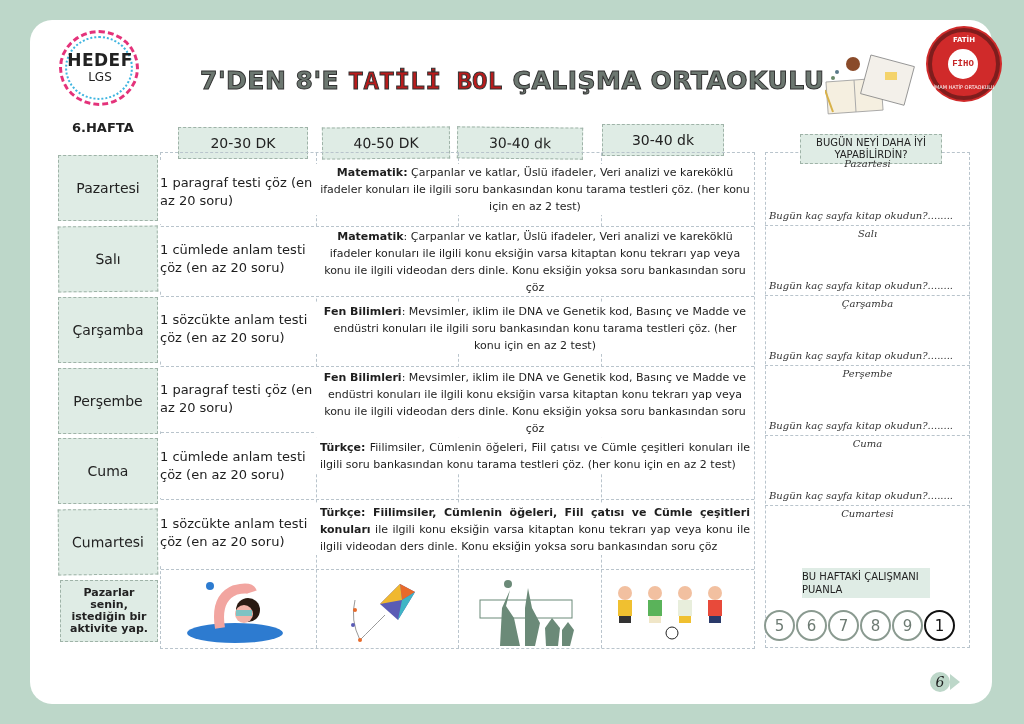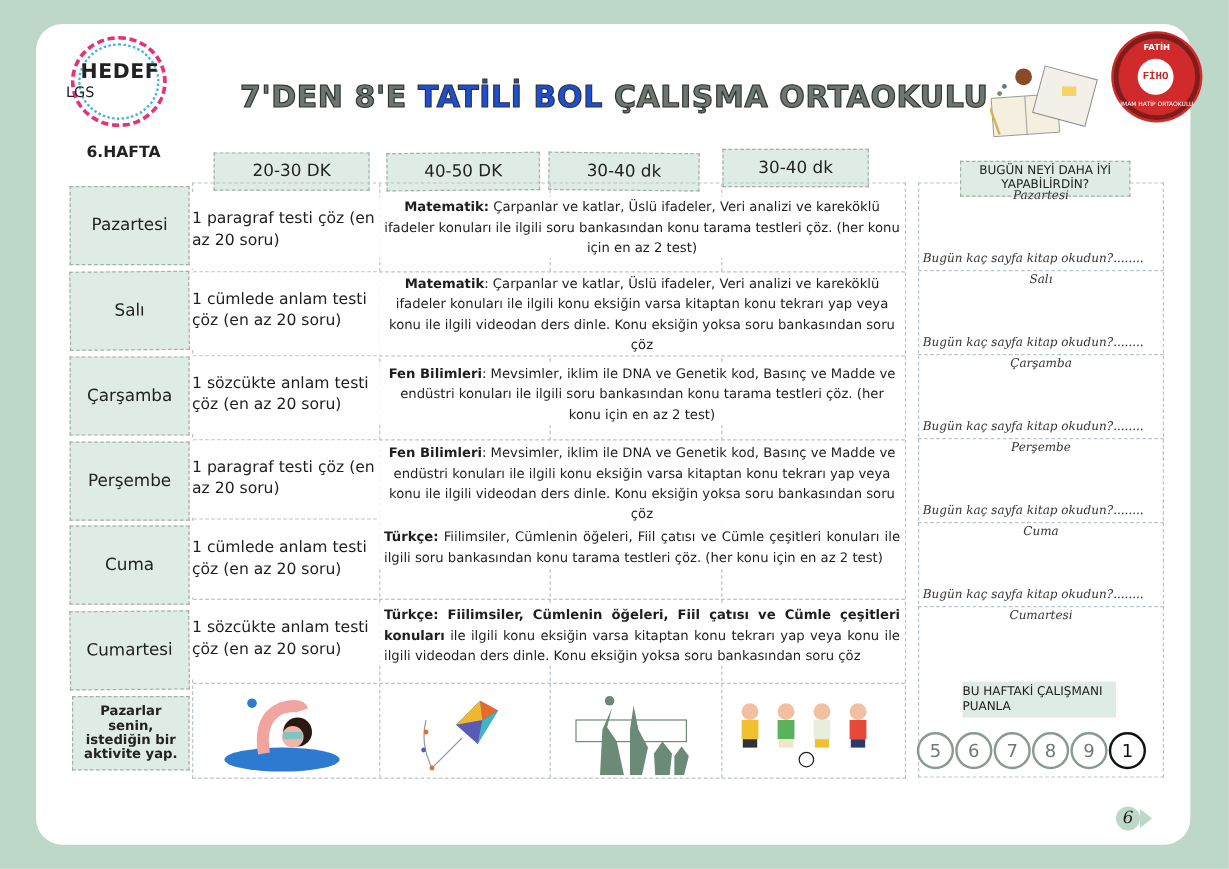--- a/index.html
+++ b/index.html
@@ -4,24 +4,24 @@
 <style>
   html, body { margin:0; padding:0; }
   body { width:1024px; height:724px; background:#bdd7c9; position:relative; overflow:hidden; font-family:"DejaVu Sans", sans-serif; color:#1e1e1e; }
   .page { position:absolute; left:30px; top:20px; width:962px; height:684px; background:#fff; border-radius:22px; }
   .abs { position:absolute; }
   
   .logo { left:55px; top:28px; width:90px; height:80px; }
   .logo .ring { position:absolute; left:4px; top:2px; width:80px; height:76px; border-radius:50%; border:3px dashed #e4327a; box-sizing:border-box; }
   .logo .ring2 { position:absolute; left:10px; top:8px; width:68px; height:64px; border-radius:50%; border:2px dotted #3fb5e0; box-sizing:border-box; }
   .logo .t1 { position:absolute; left:0; width:90px; top:22px; text-align:center; font-size:17px; font-weight:bold; color:#222; letter-spacing:0.5px; }
-  .logo .t2 { position:absolute; left:0; width:90px; top:42px; text-align:left; font-size:12px; color:#222; }
+  .logo .t2 { position:absolute; left:0; width:90px; top:42px; text-align:center; font-size:12px; color:#222; }
   .week { left:72px; top:120px; font-size:13px; font-weight:bold; color:#222; }
   .title { left:200px; top:66px; font-size:25px; font-weight:bold; color:#6c7770; letter-spacing:0.5px; -webkit-text-stroke:1px #333; }
-  .title .green { color:#1d4ed8; }
+  .title .green { color:#b91c1c;font-family:Liberation Mono, monospace; }
   
   .books { left:825px; top:50px; width:95px; height:65px; }
   .badge { left:928px; top:28px; width:64px; height:64px; border-radius:50%; background:#d02a2a; border:4px solid #7f1d1d; box-shadow:0 0 0 2px #d02a2a; }
   .badge .inner { position:absolute; left:16px; top:17px; width:30px; height:30px; border-radius:50%; background:#fff; color:#c62828; font-size:9px; font-weight:bold; text-align:center; line-height:30px;font-family:Liberation Mono, monospace; }
   .badge .top { position:absolute; top:4px; width:64px; text-align:center; font-size:7px; color:#fff; font-weight:bold; }
   .badge .bot { position:absolute; top:52px; width:64px; text-align:center; font-size:5px; color:#fff; }
   
   .hcard { background:#dfece5; border:1px dashed #9fb3a8; height:30px; font-size:14px; text-align:center; line-height:30px; color:#222; }
   
   .grid { left:160px; top:152px; width:595px; height:497px; border:1px dashed #b9c4cc; box-sizing:border-box; }

